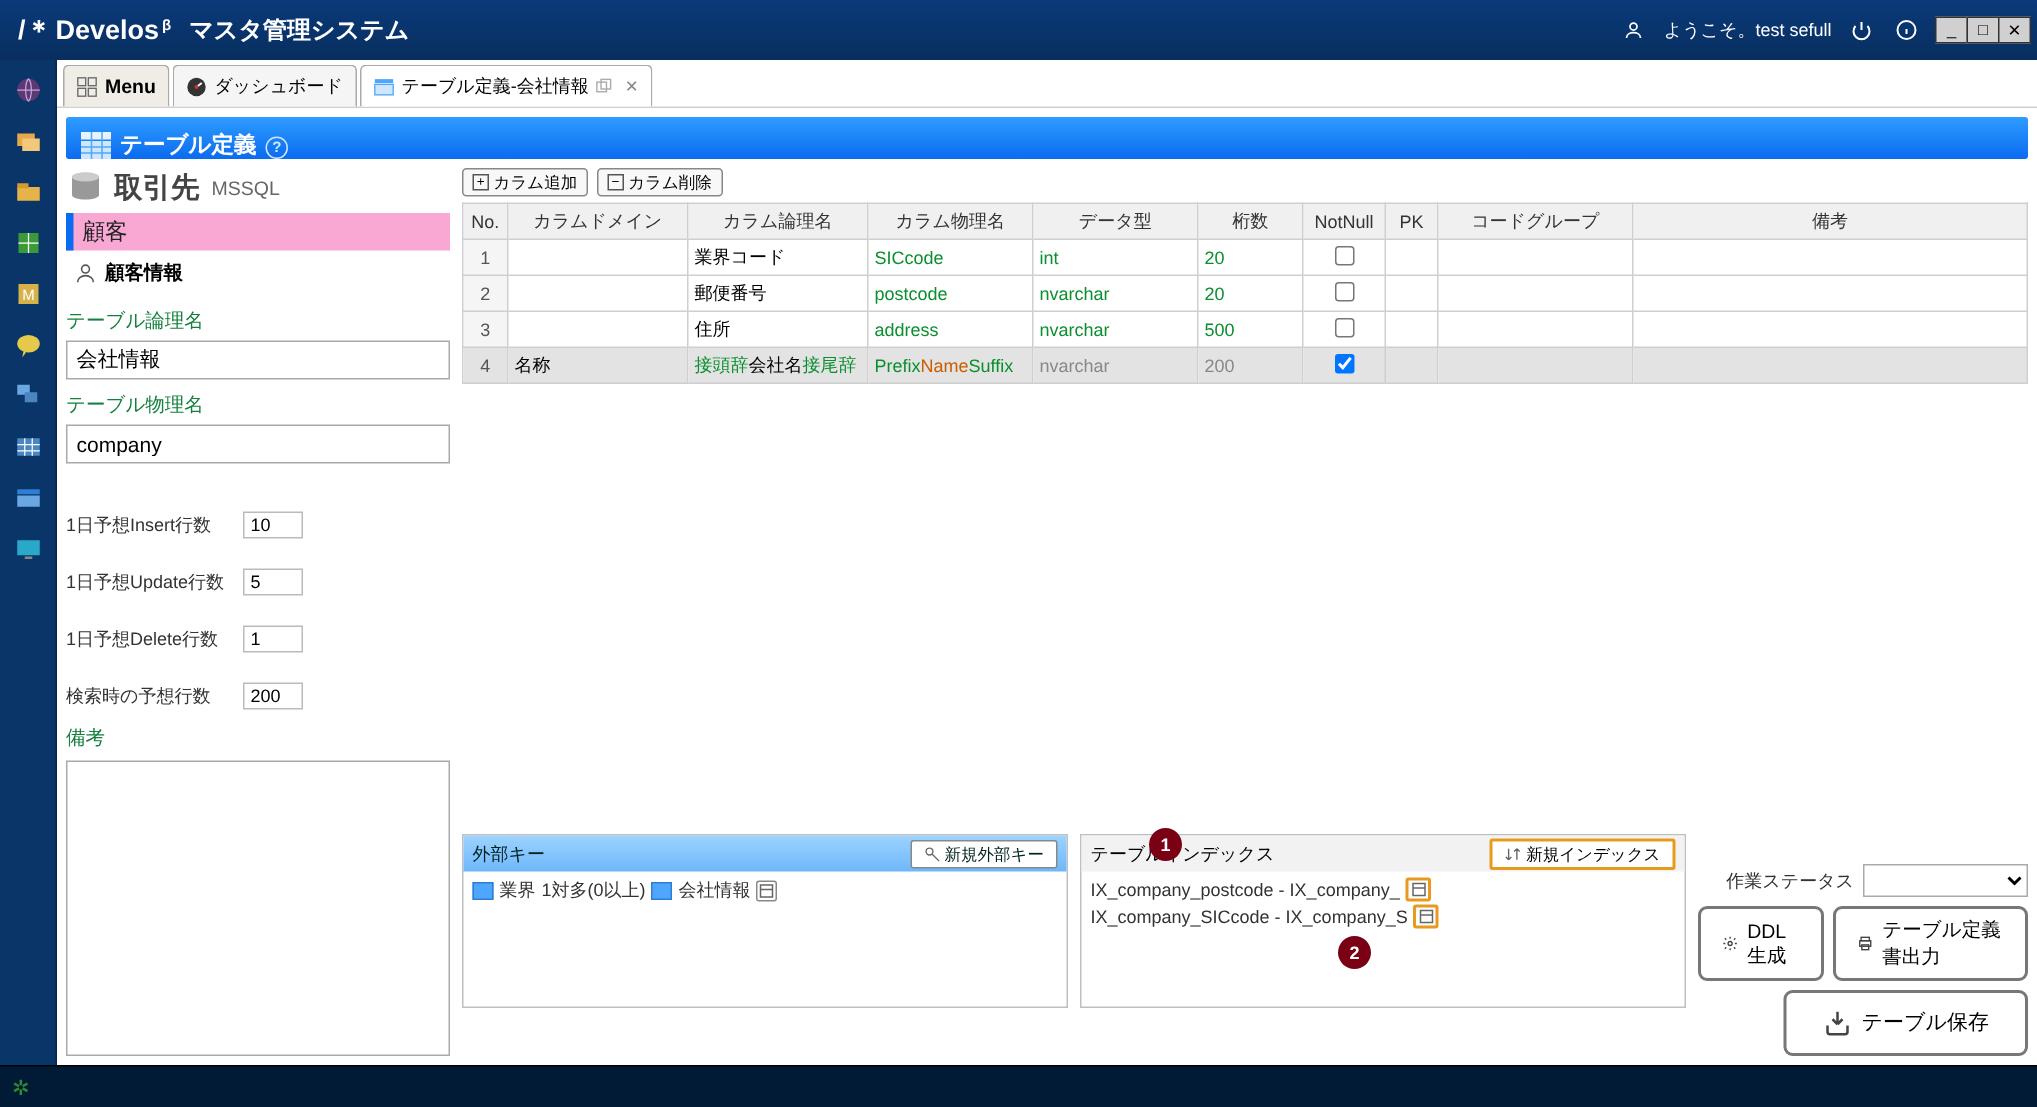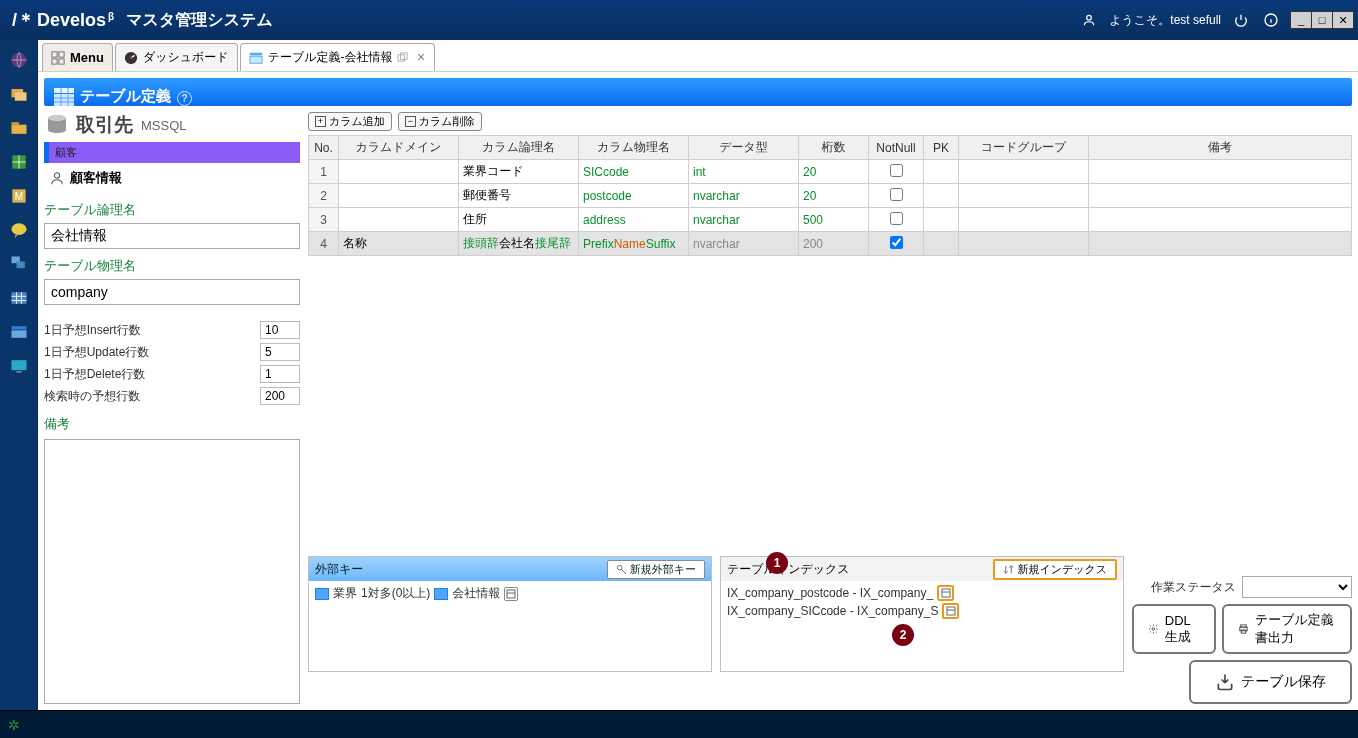--- a/index.html
+++ b/index.html
@@ -37,26 +37,26 @@
 
 
 .content { flex: 1; display: flex; overflow: hidden; padding: 0 6px 6px 6px; gap: 8px; }
 
 
 .left-panel { width: 256px; display: flex; flex-direction: column; gap: 4px; font-size: 13px; }
 .schema-row { display: flex; align-items: center; gap: 6px; font-size: 19px; color: #444; }
 .schema-row .db-icon { width: 26px; height: 24px; }
 .schema-row .db-name { font-weight: bold; }
 .schema-row .db-type { font-size: 13px; color: #666; margin-left: 2px; }
-.cat-row { border-left: 5px solid #0b6bf0; padding: 3px 6px; background: #8b5cf6; color: #222; font-size: 11px; }
+.cat-row { border-left: 5px solid #0b6bf0; padding: 3px 6px; background: #f9a8d4; color: #222; font-size: 15px; }
 .person-row { display: flex; align-items: center; gap: 6px; padding: 2px 0 6px 6px; font-weight: bold; }
 .person-row .person-icon { width: 14px; height: 14px; }
 .form-label { color: #15803d; margin-top: 4px; }
 .text-input { border: 1px solid #aaa; padding: 4px 6px; font-size: 14px; background: #fff; width: 100%; }
-.small-row { display: flex; align-items: center; gap: 8px; font-size: 12px; color: #333; margin-top: 0; justify-content: space-between; }
+.small-row { display: flex; align-items: center; gap: 8px; font-size: 12px; color: #333; margin-top: 16px; }
 .small-row label { width: 110px; }
 .small-row input { width: 40px; border: 1px solid #bbb; padding: 1px 4px; text-align: left; font-size: 12px; }
 .remarks-box { flex: 1; border: 1px solid #aaa; min-height: 140px; margin-top: 2px; }
 
 
 .right-panel { flex: 1; display: flex; flex-direction: column; gap: 4px; overflow: hidden; }
 
 
 .col-toolbar { display: flex; gap: 6px; }
 .small-btn { border: 1px solid #888; border-radius: 3px; padding: 1px 6px; font-size: 11px; display: inline-flex; align-items: center; gap: 3px; cursor: pointer; background: #f8f8f8; }

